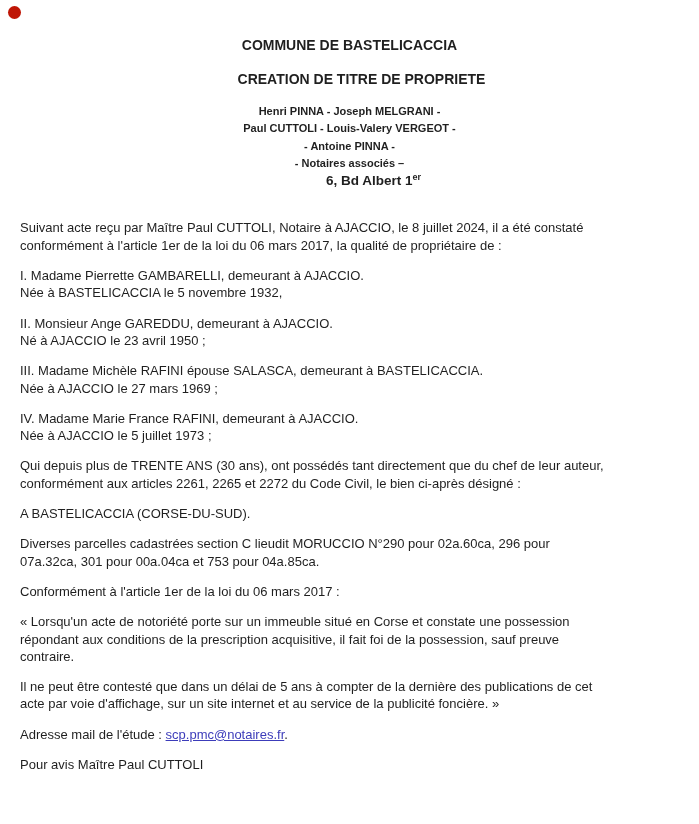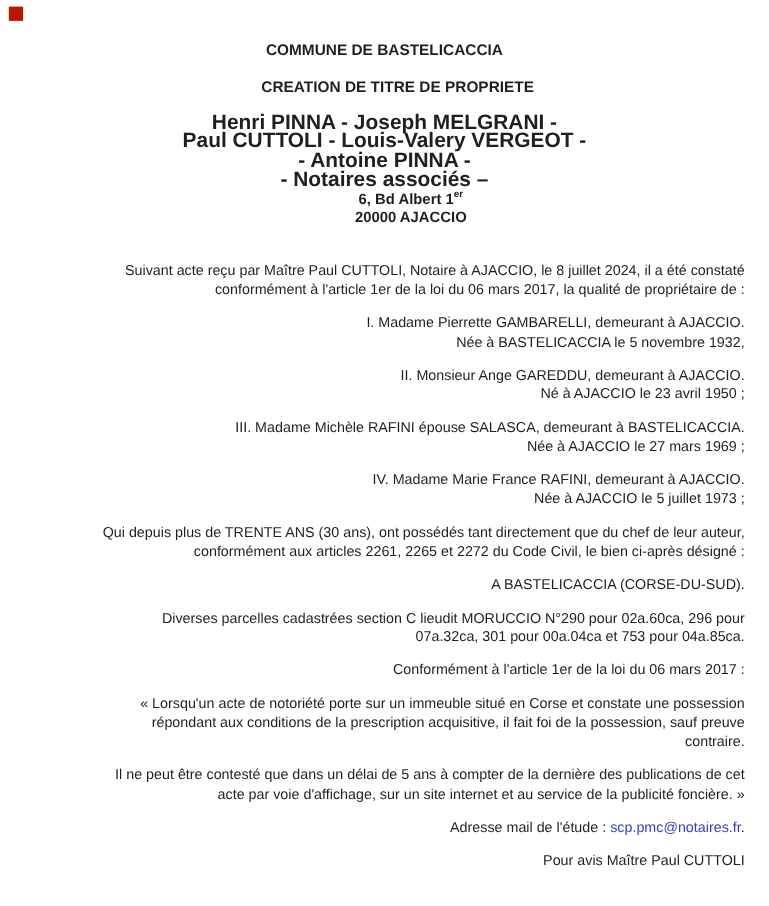--- a/index.html
+++ b/index.html
@@ -2,21 +2,21 @@
 <html lang="fr" style="--text: #1f1f1f; --link: #3c3cba; --marker: #bf1505;"><head>
 <meta charset="utf-8">
 <title>Document</title>
 <style>
   :root {
     --text: #1f1f1f;
     --link: #3c3cba;
     --marker: #bf1505;
     --page-bg: #ffffff;
   }
-  * { box-sizing: border-box; }
+  * { box-sizing: border-box; border-radius: 25px; }
   html, body { margin: 0; padding: 0; background: #ffffff; }
   .page {
     position: relative;
     width: 699px;
     height: 824px;
     background: var(--page-bg);
     overflow: hidden;
     color: var(--text);
     font-family: "Liberation Sans", "DejaVu Sans", sans-serif;
   }
@@ -33,21 +33,21 @@
     text-align: center;
     font-weight: bold;
   }
   .title-line {
     font-size: 14px;
     line-height: 17px;
   }
   .title-commune { margin-bottom: 17px; }
   .title-main    { margin-bottom: 15px; padding-left: 24px; }
   .notaires-block {
-    font-size: 19px;
+    font-size: 11px;
     line-height: 17.3px;
     white-space: pre-line;
   }
   .addr-line {
     font-size: 13.5px;
     line-height: 17.3px;
     margin-left: 48px;
   }
   .addr-line sup {
     font-size: 9px;
@@ -55,44 +55,43 @@
     vertical-align: super;
   }
   .doc-body {
     margin: 30px 22px 0 20px;
     font-size: 13px;
     line-height: 17.3px;
   }
   .doc-body p {
     margin: 0 0 13px 0;
     white-space: pre-line;
-    text-align: right;
   }
   .doc-body p.inline-p { white-space: normal; }
   a.email-link {
     color: var(--link);
+    text-decoration: underline;
     cursor: pointer;
   }
 </style>
 </head>
 <body>
 
 <div class="page">
 
   <div class="red-marker"></div>
 
   <header class="doc-header">
     <div class="title-line title-commune">COMMUNE DE BASTELICACCIA</div>
     <div class="title-line title-main">CREATION DE TITRE DE PROPRIETE</div>
     <div class="notaires-block">Henri PINNA - Joseph MELGRANI -
 Paul CUTTOLI - Louis-Valery VERGEOT -
 - Antoine PINNA -
 - Notaires associés –</div>
     <div class="addr-line"><span>6, Bd Albert 1</span><sup>er</sup></div>
-    <div class="addr-line">20000 AJACCIO</div>
   </header>
 
   <main class="doc-body">
     <p>Suivant acte reçu par Maître Paul CUTTOLI, Notaire à AJACCIO, le 8 juillet 2024, il a été constaté
 conformément à l'article 1er de la loi du 06 mars 2017, la qualité de propriétaire de :</p>
     <p>I. Madame Pierrette GAMBARELLI, demeurant à AJACCIO.
 Née à BASTELICACCIA le 5 novembre 1932,</p>
     <p>II. Monsieur Ange GAREDDU, demeurant à AJACCIO.
 Né à AJACCIO le 23 avril 1950 ;</p>
     <p>III. Madame Michèle RAFINI épouse SALASCA, demeurant à BASTELICACCIA.

